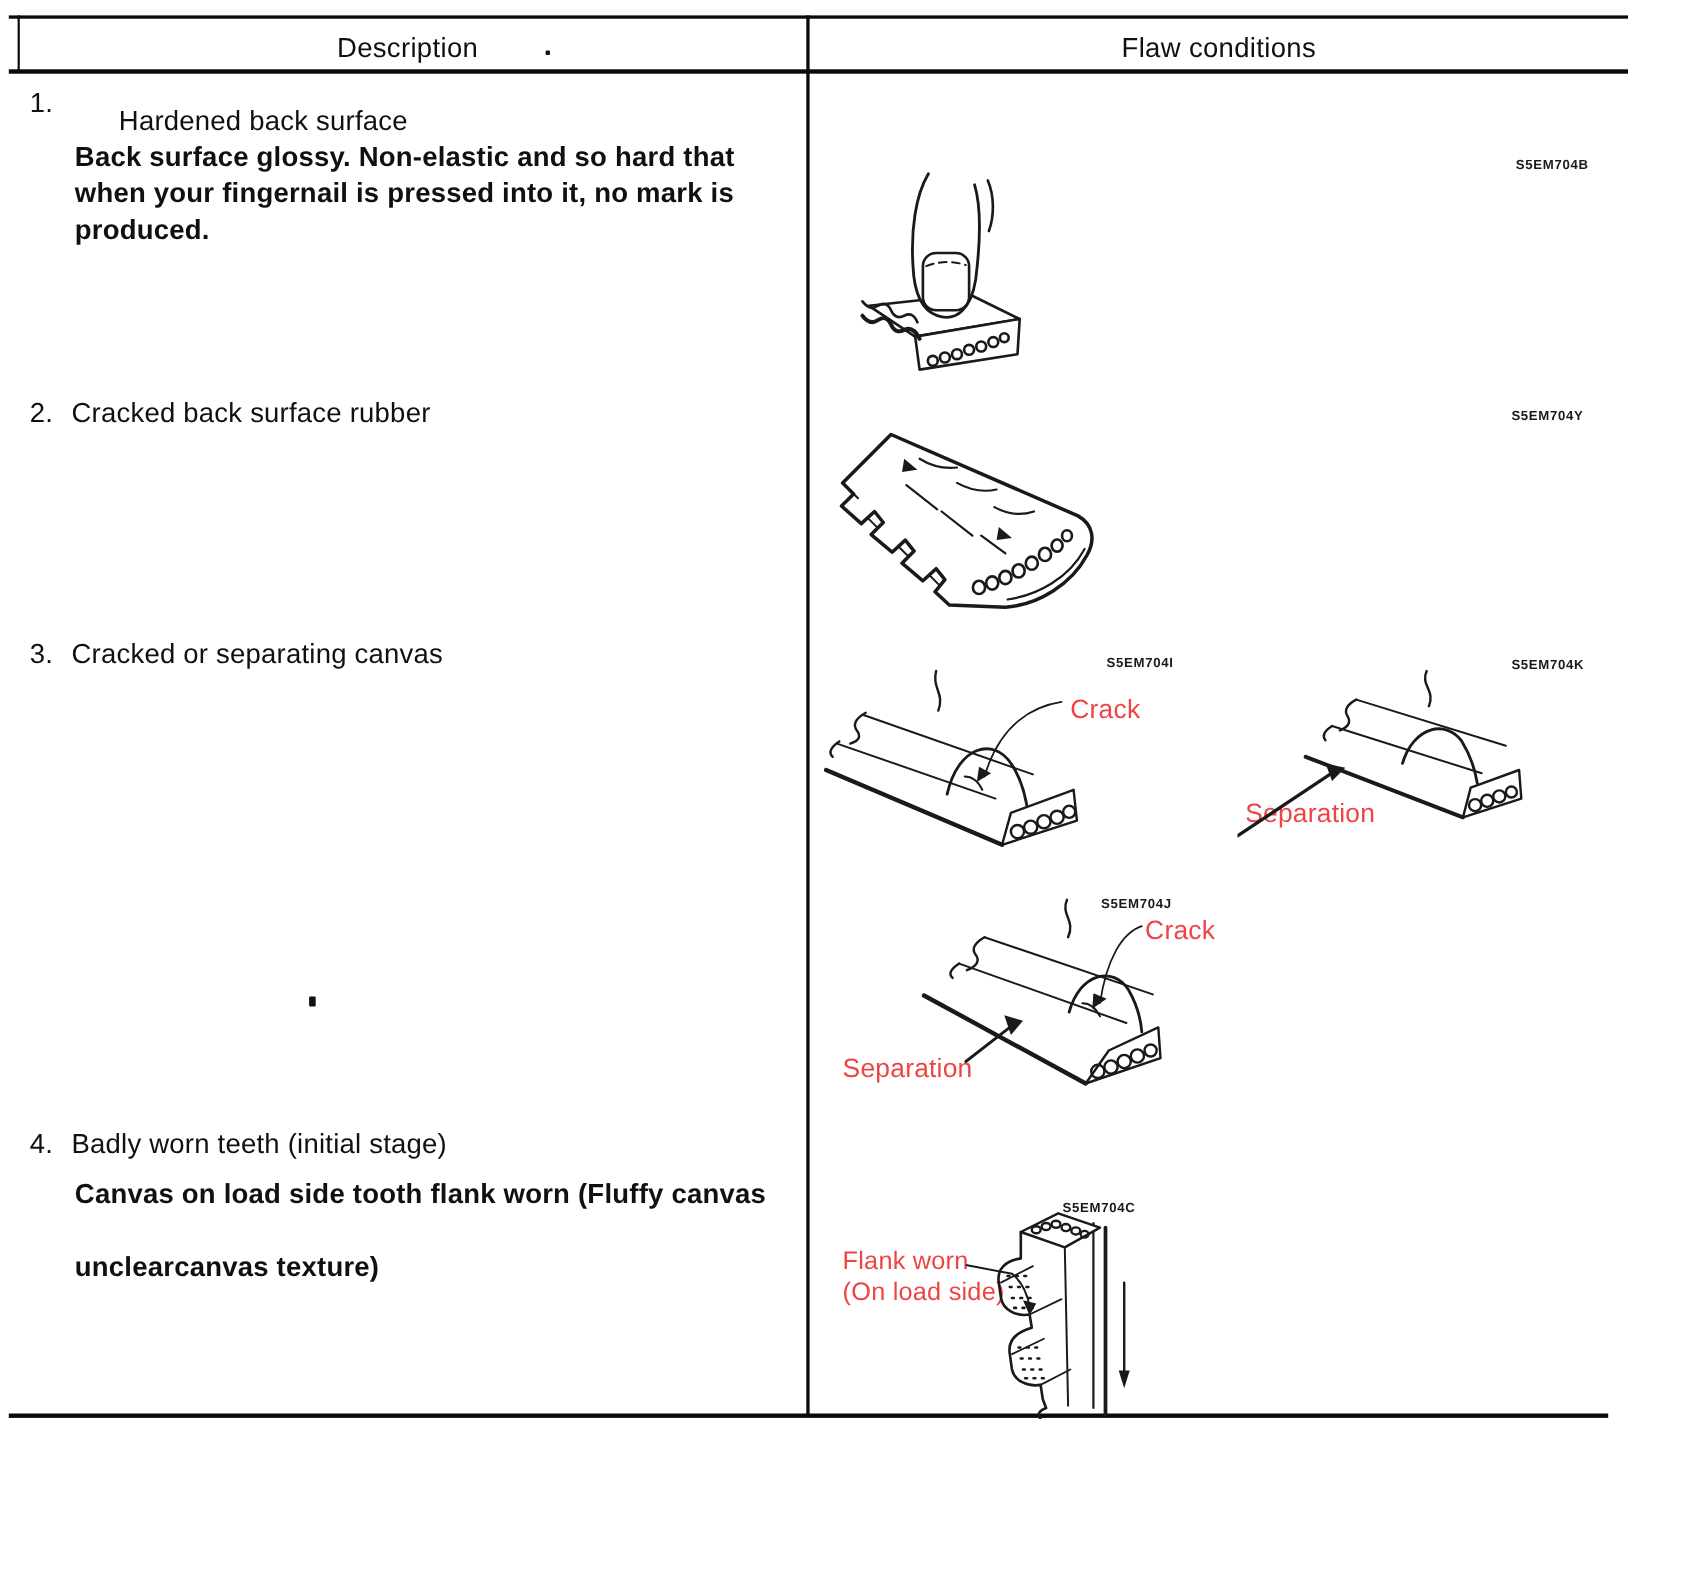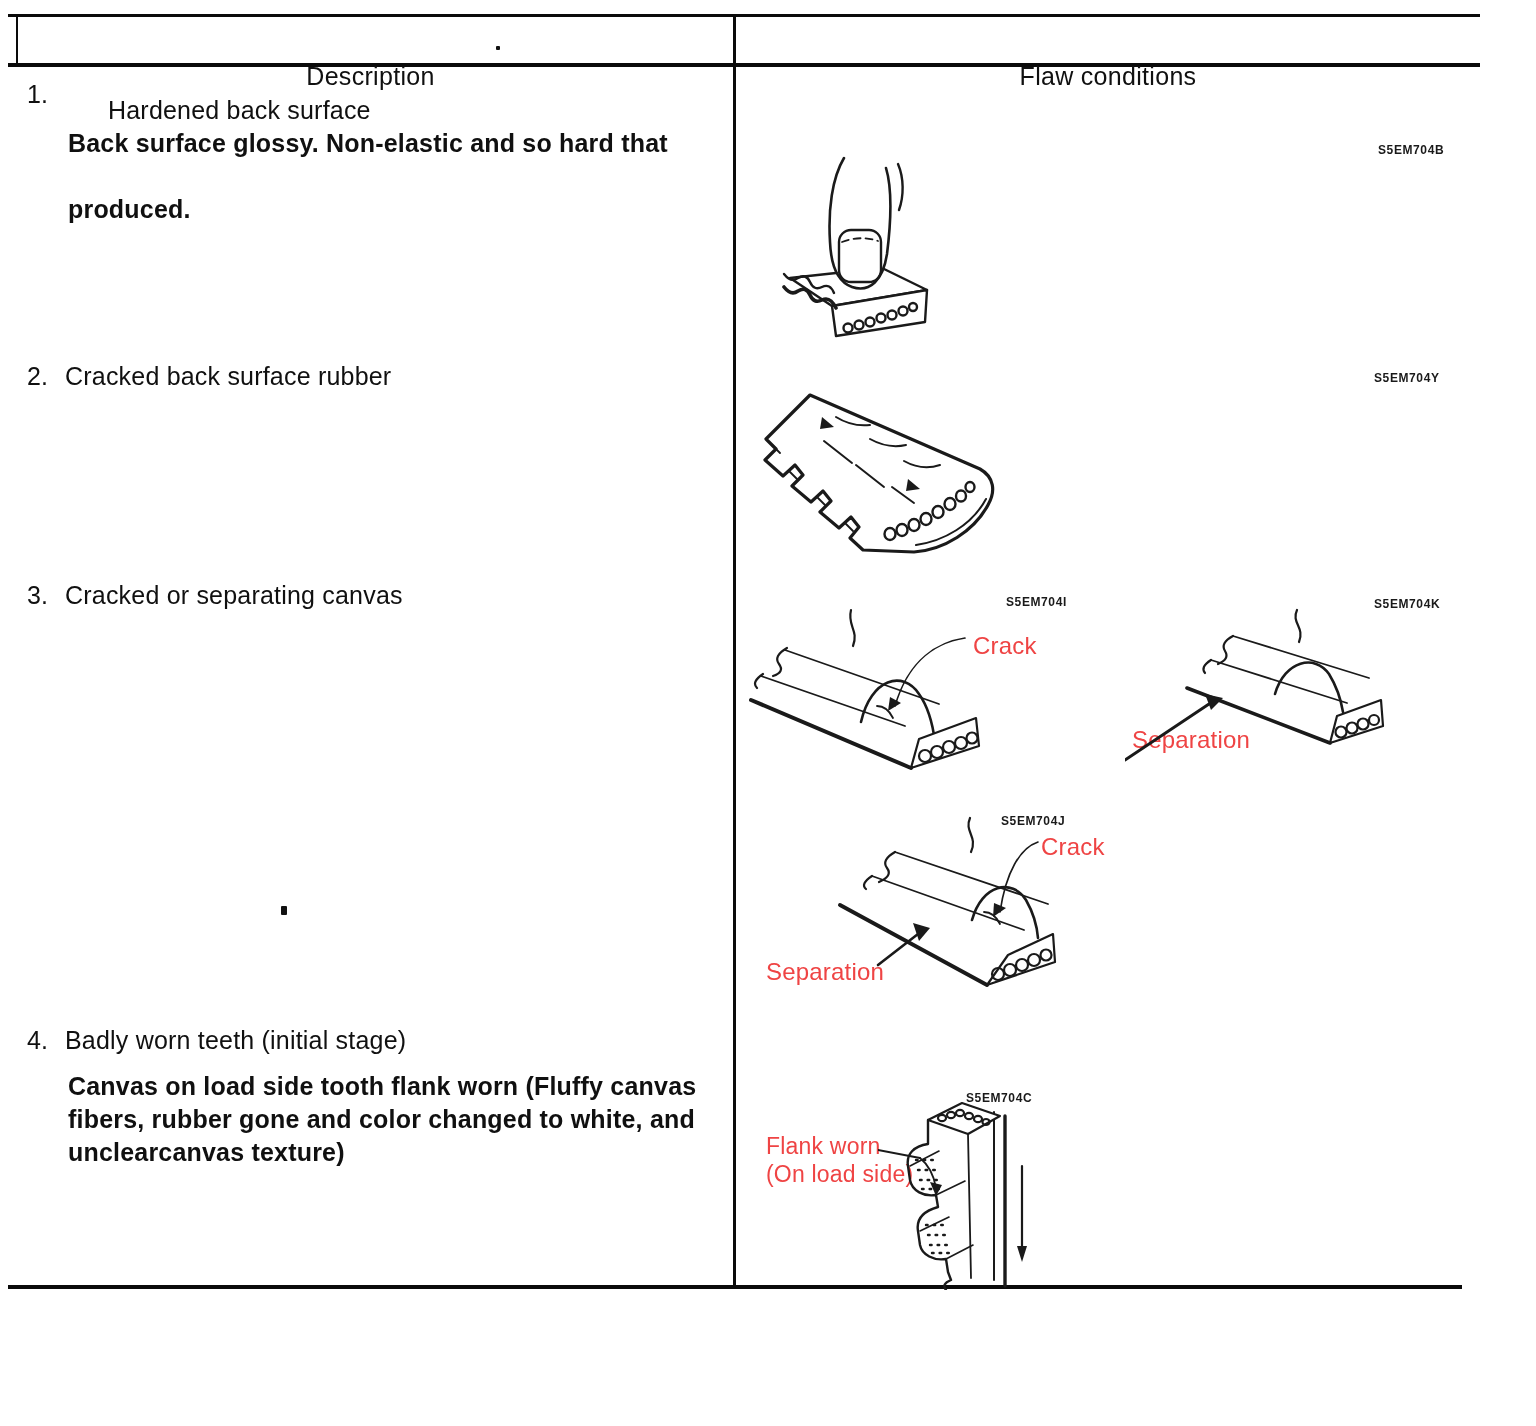--- a/index.html
+++ b/index.html
@@ -7,21 +7,21 @@
     position:relative;width:1536px;height:1426px;background:#fff;
     font-family:"Liberation Sans","DejaVu Sans",sans-serif;color:#141414;
     overflow:hidden;
   }
   
   .hline{position:absolute;background:#0a0a0a;}
   .vline{position:absolute;background:#0a0a0a;}
   
   .col-header{
     position:absolute;top:27px;height:34px;line-height:34px;
-    text-align:center;font-size:25px;letter-spacing:.3px;color:#101010;margin-top:32px;
+    text-align:center;font-size:25px;letter-spacing:.3px;color:#101010;
   }
   
   .item-num{
     position:absolute;left:27px;font-size:25px;letter-spacing:.2px;color:#101010;
   }
   .item-title{
     position:absolute;left:65px;font-size:25px;letter-spacing:.2px;color:#101010;
   }
   .para-line{
     position:absolute;left:68px;font-size:25px;letter-spacing:.2px;color:#101010;white-space:nowrap;font-weight:bold;
@@ -48,32 +48,32 @@
   <div class="vline" style="left:733px;top:14px;width:3px;height:1273px;"></div>
   <div class="vline" style="left:16px;top:14px;width:2px;height:52px;"></div>
 
   <div class="col-header" style="left:8px;width:725px;">Description</div>
   <div class="col-header" style="left:736px;width:744px;">Flaw conditions</div>
   <div class="speck" style="left:496px;top:46px;width:4px;height:4px;"></div>
 
   <div class="item-num" style="top:80px;">1.</div>
   <div class="item-title" style="top:96px;margin-left:43px;">Hardened back surface</div>
   <div class="para-line" style="top:129px;">Back surface glossy. Non-elastic and so hard that</div>
+  <div class="para-line" style="top:162px;">when your fingernail is pressed into it, no mark is</div>
   <div class="para-line" style="top:195px;">produced.</div>
 
   <div class="item-num" style="top:362px;">2.</div>
   <div class="item-title" style="top:362px;text-align:right;">Cracked back surface rubber</div>
 
   <div class="item-num" style="top:581px;">3.</div>
   <div class="item-title" style="top:581px;">Cracked or separating canvas</div>
 
   <div class="item-num" style="top:1026px;">4.</div>
   <div class="item-title" style="top:1026px;">Badly worn teeth (initial stage)</div>
   <div class="para-line" style="top:1072px;">Canvas on load side tooth flank worn (Fluffy canvas</div>
-  <div class="para-line" style="top:1105px;">fibers, rubber gone and color changed to white, and</div>
   <div class="para-line" style="top:1138px;">unclearcanvas texture)</div>
 
   <div class="speck" style="left:281px;top:906px;width:6px;height:9px;"></div>
 
   <div class="fig-code" style="left:1378px;top:143px;">S5EM704B</div>
   <div class="fig-code" style="left:1374px;top:371px;">S5EM704Y</div>
   <div class="fig-code" style="left:1006px;top:595px;">S5EM704I</div>
   <div class="fig-code" style="left:1374px;top:597px;">S5EM704K</div>
   <div class="fig-code" style="left:1001px;top:814px;">S5EM704J</div>
   <div class="fig-code" style="left:966px;top:1091px;">S5EM704C</div>

